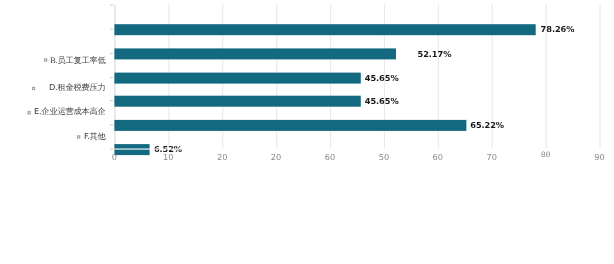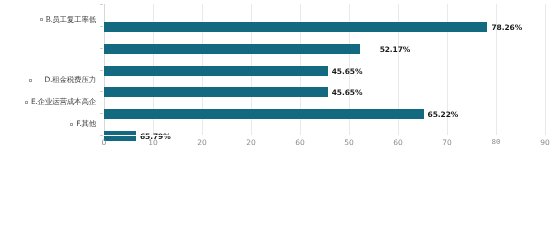--- a/index.html
+++ b/index.html
@@ -141,21 +141,21 @@
     transform: translateX(-50%);
     white-space: nowrap;
   }
 </style>
 </head>
 <body>
 
 <div id="chart-root">
 
   <div class="cat-labels">
-      <div class="cat-label" style="top: 5px; font-family: Liberation Serif, serif;">
+      <div class="cat-label" style="top: 40px; font-family: Liberation Serif, serif;">
         <span class="cat-marker"></span>
         <span class="cat-text">B.员工复工率低</span>
       </div>
       <div class="cat-label" style="top: 65.5px; gap: 12px;">
         <span class="cat-marker"></span>
         <span class="cat-text">D.租金税费压力</span>
       </div>
       <div class="cat-label" style="top: 87.3333px;">
         <span class="cat-marker"></span>
         <span class="cat-text">E.企业运营成本高企</span>
@@ -205,21 +205,21 @@
         <div class="row" style="top: 65.5px;">
           <div class="bar" title="D.租金税费压力 45.65%" style="width: 223.685px; background: rgb(19, 106, 128);"></div>
           <div class="bar-value" style="left: 227.685px;">45.65%</div>
         </div>
         <div class="row" style="top: 87.3333px;">
           <div class="bar" title="E.企业运营成本高企 65.22%" style="width: 319.578px; background: rgb(19, 106, 128);"></div>
           <div class="bar-value" style="left: 323.578px;">65.22%</div>
         </div>
         <div class="row" style="top: 109.167px;">
           <div class="bar" title="F.其他 6.52%" style="width: 31.948px; background: rgb(19, 106, 128);"></div>
-          <div class="bar-value" style="left: 35.948px;">65.79%</div>
+          <div class="bar-value" style="left: 35.948px;">6.52%</div>
         </div>
       </div>
   </div>
 
   <div class="x-axis-line"></div>
   <div class="x-ticks">
       <div class="x-tick-label" style="left: 104px;">0</div>
       <div class="x-tick-label" style="left: 153px;">10</div>
       <div class="x-tick-label" style="left: 202px;">20</div>
       <div class="x-tick-label" style="left: 251px;">20</div>

